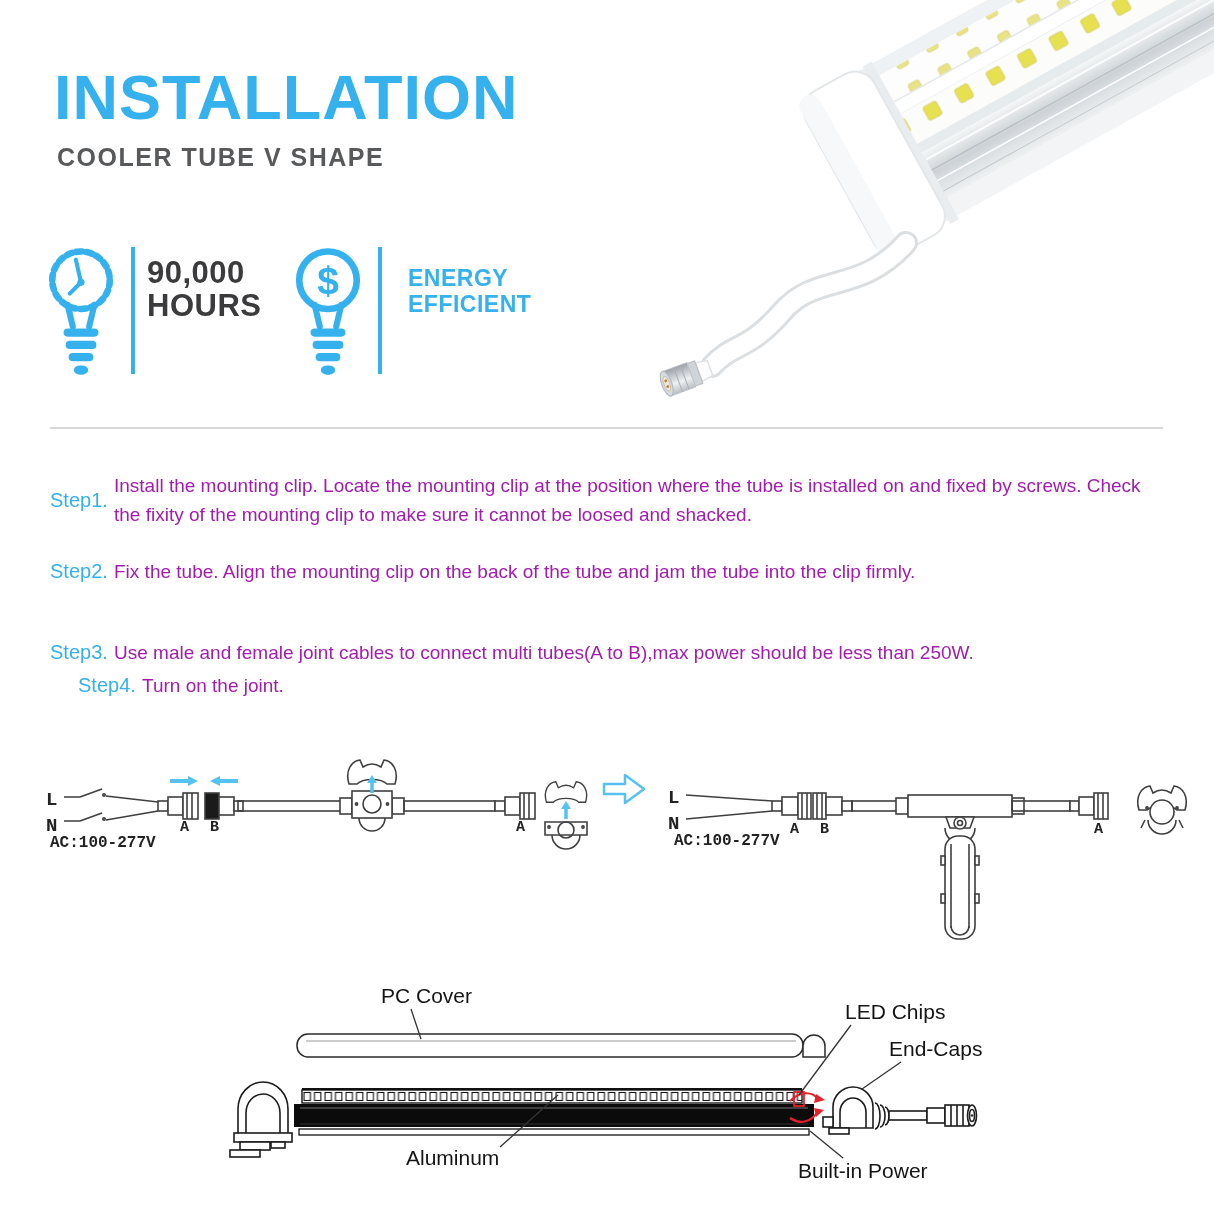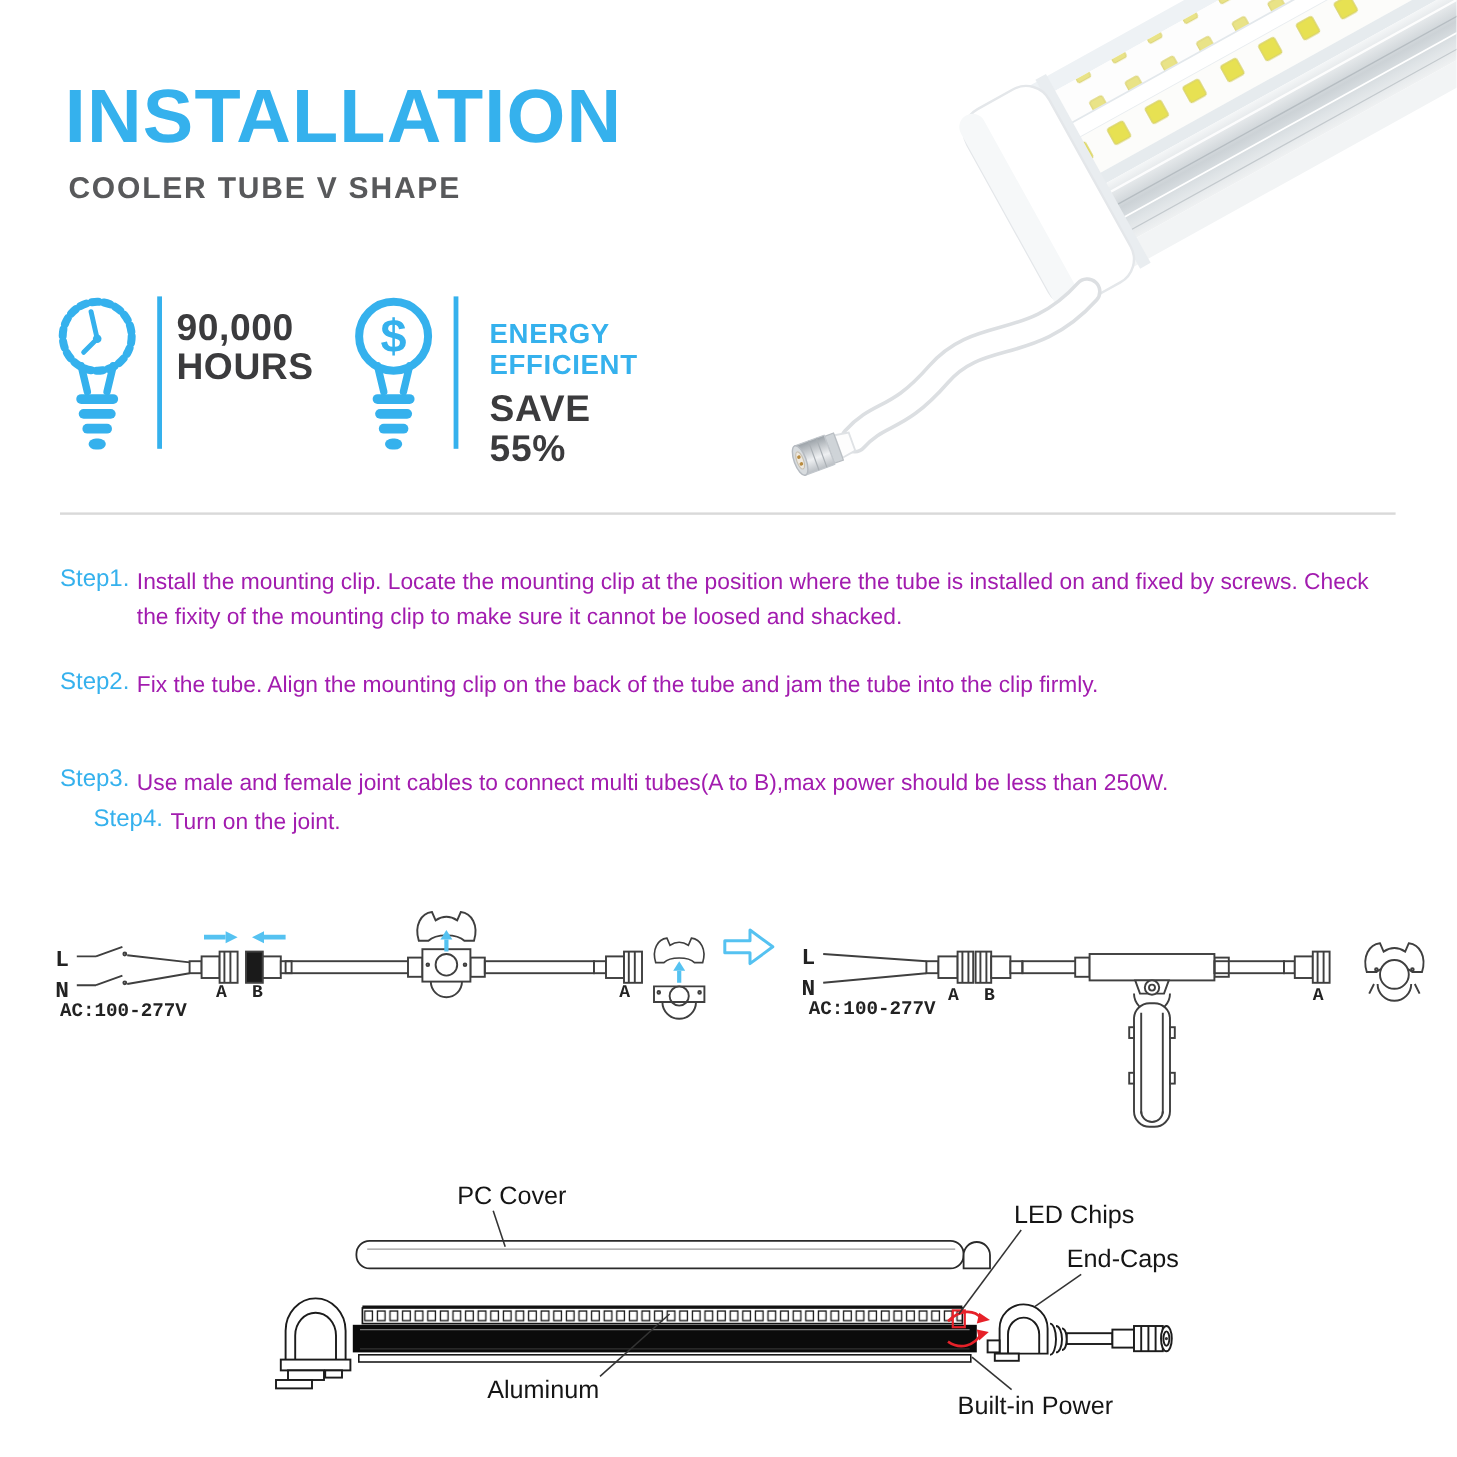--- a/index.html
+++ b/index.html
@@ -7,21 +7,21 @@
         font-family:"Liberation Sans", sans-serif;color:#1f1f1f;}
   .abs{position:absolute;}
   .title{left:54px;top:64px;font-size:63px;font-weight:800;letter-spacing:1px;color:#35B1ED;line-height:1.05;}
   .subtitle{left:57px;top:143px;font-size:25px;letter-spacing:1.5px;color:#58595B;font-weight:700;}
   .feature-icon{width:78px;height:136px;}
   .vdivider{width:4px;height:127px;background:#35B1ED;}
   .feat-label{font-size:23px;line-height:26px;font-weight:600;color:#35B1ED;letter-spacing:.5px;}
   .feat-value{font-size:31px;line-height:33px;font-weight:800;color:#3B3B3D;margin-top:7px;letter-spacing:.5px;}
   .hline{left:50px;top:427px;width:1113px;height:2px;background:#D9D9D9;}
   .steps{left:50px;top:471px;width:1116px;}
-  .step-row{position:absolute;left:0;display:flex;width:1116px;}
+  .step-row{position:absolute;left:0;display:flex;width:1116px;align-items:center;}
   .step-label{flex:0 0 64px;font-size:20px;color:#35B1ED;}
   .step-text{font-size:19px;line-height:1.55;color:#a21caf;width:1050px;}
   svg text{user-select:none;}
   .dlabel{font:bold 19px "Liberation Mono", monospace;fill:#222;}
   .dsmall{font:bold 15px "Liberation Mono", monospace;fill:#222;}
   .dvolt{font:bold 16px "Liberation Mono", monospace;fill:#222;}
   .xlabel{font:21px "Liberation Sans", sans-serif;fill:#151515;}
 </style>
 </head>
 <body>
@@ -129,24 +129,20 @@
         <rect x="31" y="120" width="14" height="9" rx="6"></rect>
       </g>
     </svg>
   </div>
   <div class="abs vdivider" style="left:378px;top:247px;"></div>
   <div class="abs" style="left:408px;top:249px;margin-top:16px;">
     <div class="feat-label">
       <div>ENERGY</div>
       <div>EFFICIENT</div>
     </div>
-    <div class="feat-value">
-      <div>SAVE</div>
-      <div>55%</div>
-    </div>
   </div>
 
   <div class="abs hline"></div>
 
   <div class="abs steps">
     <div class="step-row" style="top:0;">
       <div class="step-label">Step1.</div>
       <div class="step-text">Install the mounting clip. Locate the mounting clip at the position where the tube is installed on and fixed by screws. Check the fixity of the mounting clip to make sure it cannot be loosed and shacked.</div>
     </div>
     <div class="step-row" style="top:86px;">

